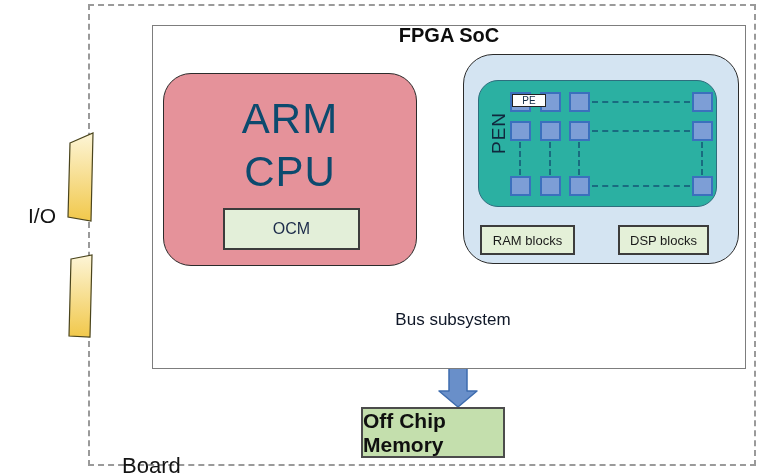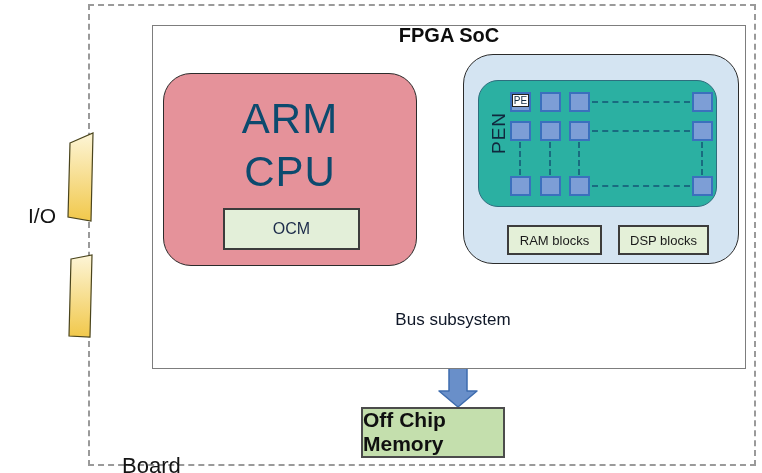--- a/index.html
+++ b/index.html
@@ -21,35 +21,35 @@
   .arm-box{left:163px;top:73px;width:254px;height:193px;background:#e5929a;border:1px solid #2b2b2b;border-radius:28px;box-sizing:border-box;}
   .arm-text{left:0;top:18px;width:100%;text-align:center;font-size:42px;line-height:53px;color:#0c4a6e;letter-spacing:1px;}
   .ocm-box{left:59px;top:134px;width:137px;height:42px;background:#e3efd9;border:2px solid #3c3c3c;box-sizing:border-box;display:flex;align-items:center;justify-content:center;}
   .ocm-text{font-size:16px;color:#1c2b4a;}
 
   
   .fabric-box{left:463px;top:54px;width:276px;height:210px;background:#d4e4f2;border:1px solid #2b2b2b;border-radius:30px;box-sizing:border-box;}
   .pen-box{left:14px;top:25px;width:239px;height:127px;background:#2bb0a2;border:1px solid #2e6e7e;border-radius:20px;box-sizing:border-box;}
   .pen-label{left:-10px;top:42px;width:60px;height:20px;text-align:center;font-size:19px;line-height:20px;color:#10283e;transform:rotate(-90deg);letter-spacing:1px;}
   .pe{position:absolute;width:21px;height:20px;background:#7d9ed6;border:2px solid #3b70bd;box-sizing:border-box;}
-  .pe-chip{left:33px;top:13px;width:17px;height:13px;background:#fdfdfd;border:1px solid #222;box-sizing:border-box;display:flex;align-items:center;justify-content:center;}
+  .pe-chip{left:33px;top:13px;width:34px;height:13px;background:#fdfdfd;border:1px solid #222;box-sizing:border-box;display:flex;align-items:center;justify-content:center;}
   .pe-chip span{font-size:10px;color:#102a43;}
   .hdash{position:absolute;height:0;border-top:2px dashed #196b80;}
   .vdash{position:absolute;width:0;border-left:2px dashed #196b80;}
   .block-chip{position:absolute;top:170px;height:30px;background:#e4f0d8;border:2px solid #3c3c3c;box-sizing:border-box;display:flex;align-items:center;justify-content:center;}
   .block-chip span{font-size:13px;color:#1a1a1a;}
-  .ram-chip{left:43px;width:95px;}
+  .ram-chip{left:16px;width:95px;}
   .dsp-chip{left:154px;width:91px;align-items:center;}
 
   
   .svg-layer{left:0;top:0;width:762px;height:473px;pointer-events:none;}
   .bus-label{left:303px;top:310px;width:300px;text-align:center;font-size:17px;color:#101828;}
 
   
-  .mem-box{left:361px;top:407px;width:144px;height:51px;background:#c4dfad;border:2px solid #4c4c4c;box-sizing:border-box;display:flex;align-items:flex-end;justify-content:center;}
+  .mem-box{left:361px;top:407px;width:144px;height:51px;background:#c4dfad;border:2px solid #4c4c4c;box-sizing:border-box;display:flex;align-items:center;justify-content:center;}
   .mem-text{font-size:21px;font-weight:bold;color:#101010;}
 
   
   .io-label{left:28px;top:204px;font-size:21px;color:#141414;}
 </style>
 </head>
 <body>
 
 <div id="app">
 

